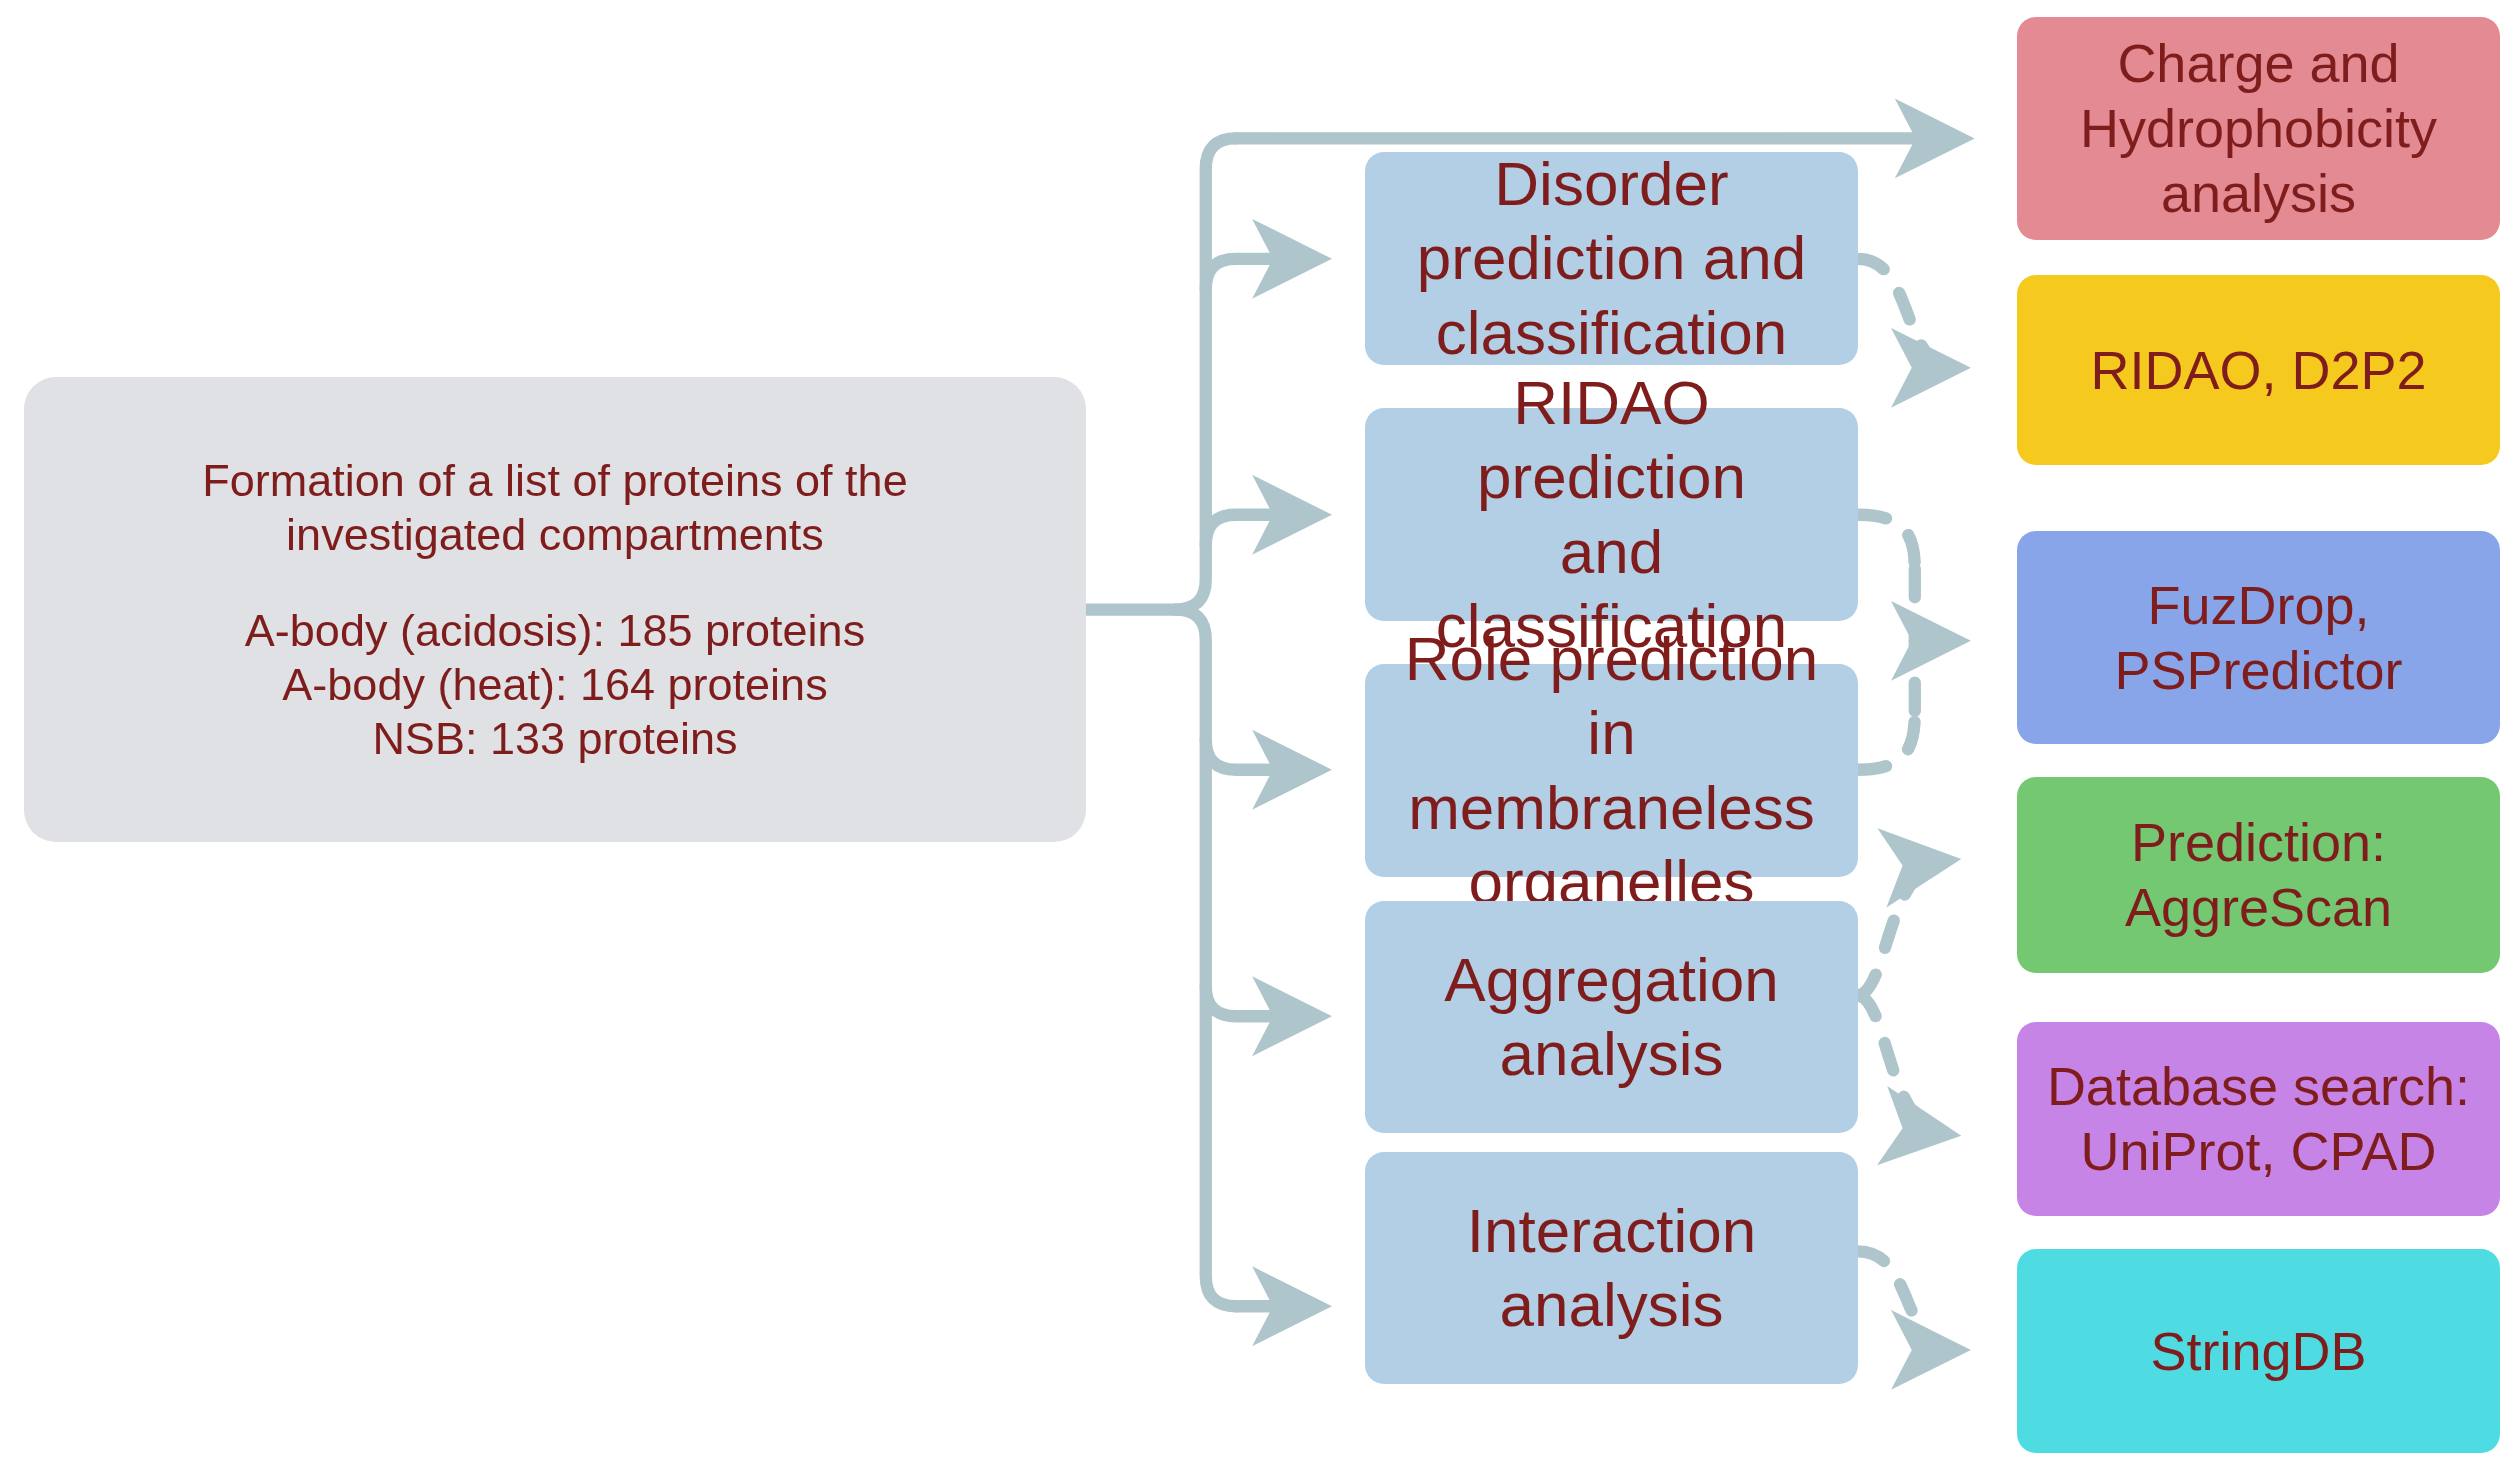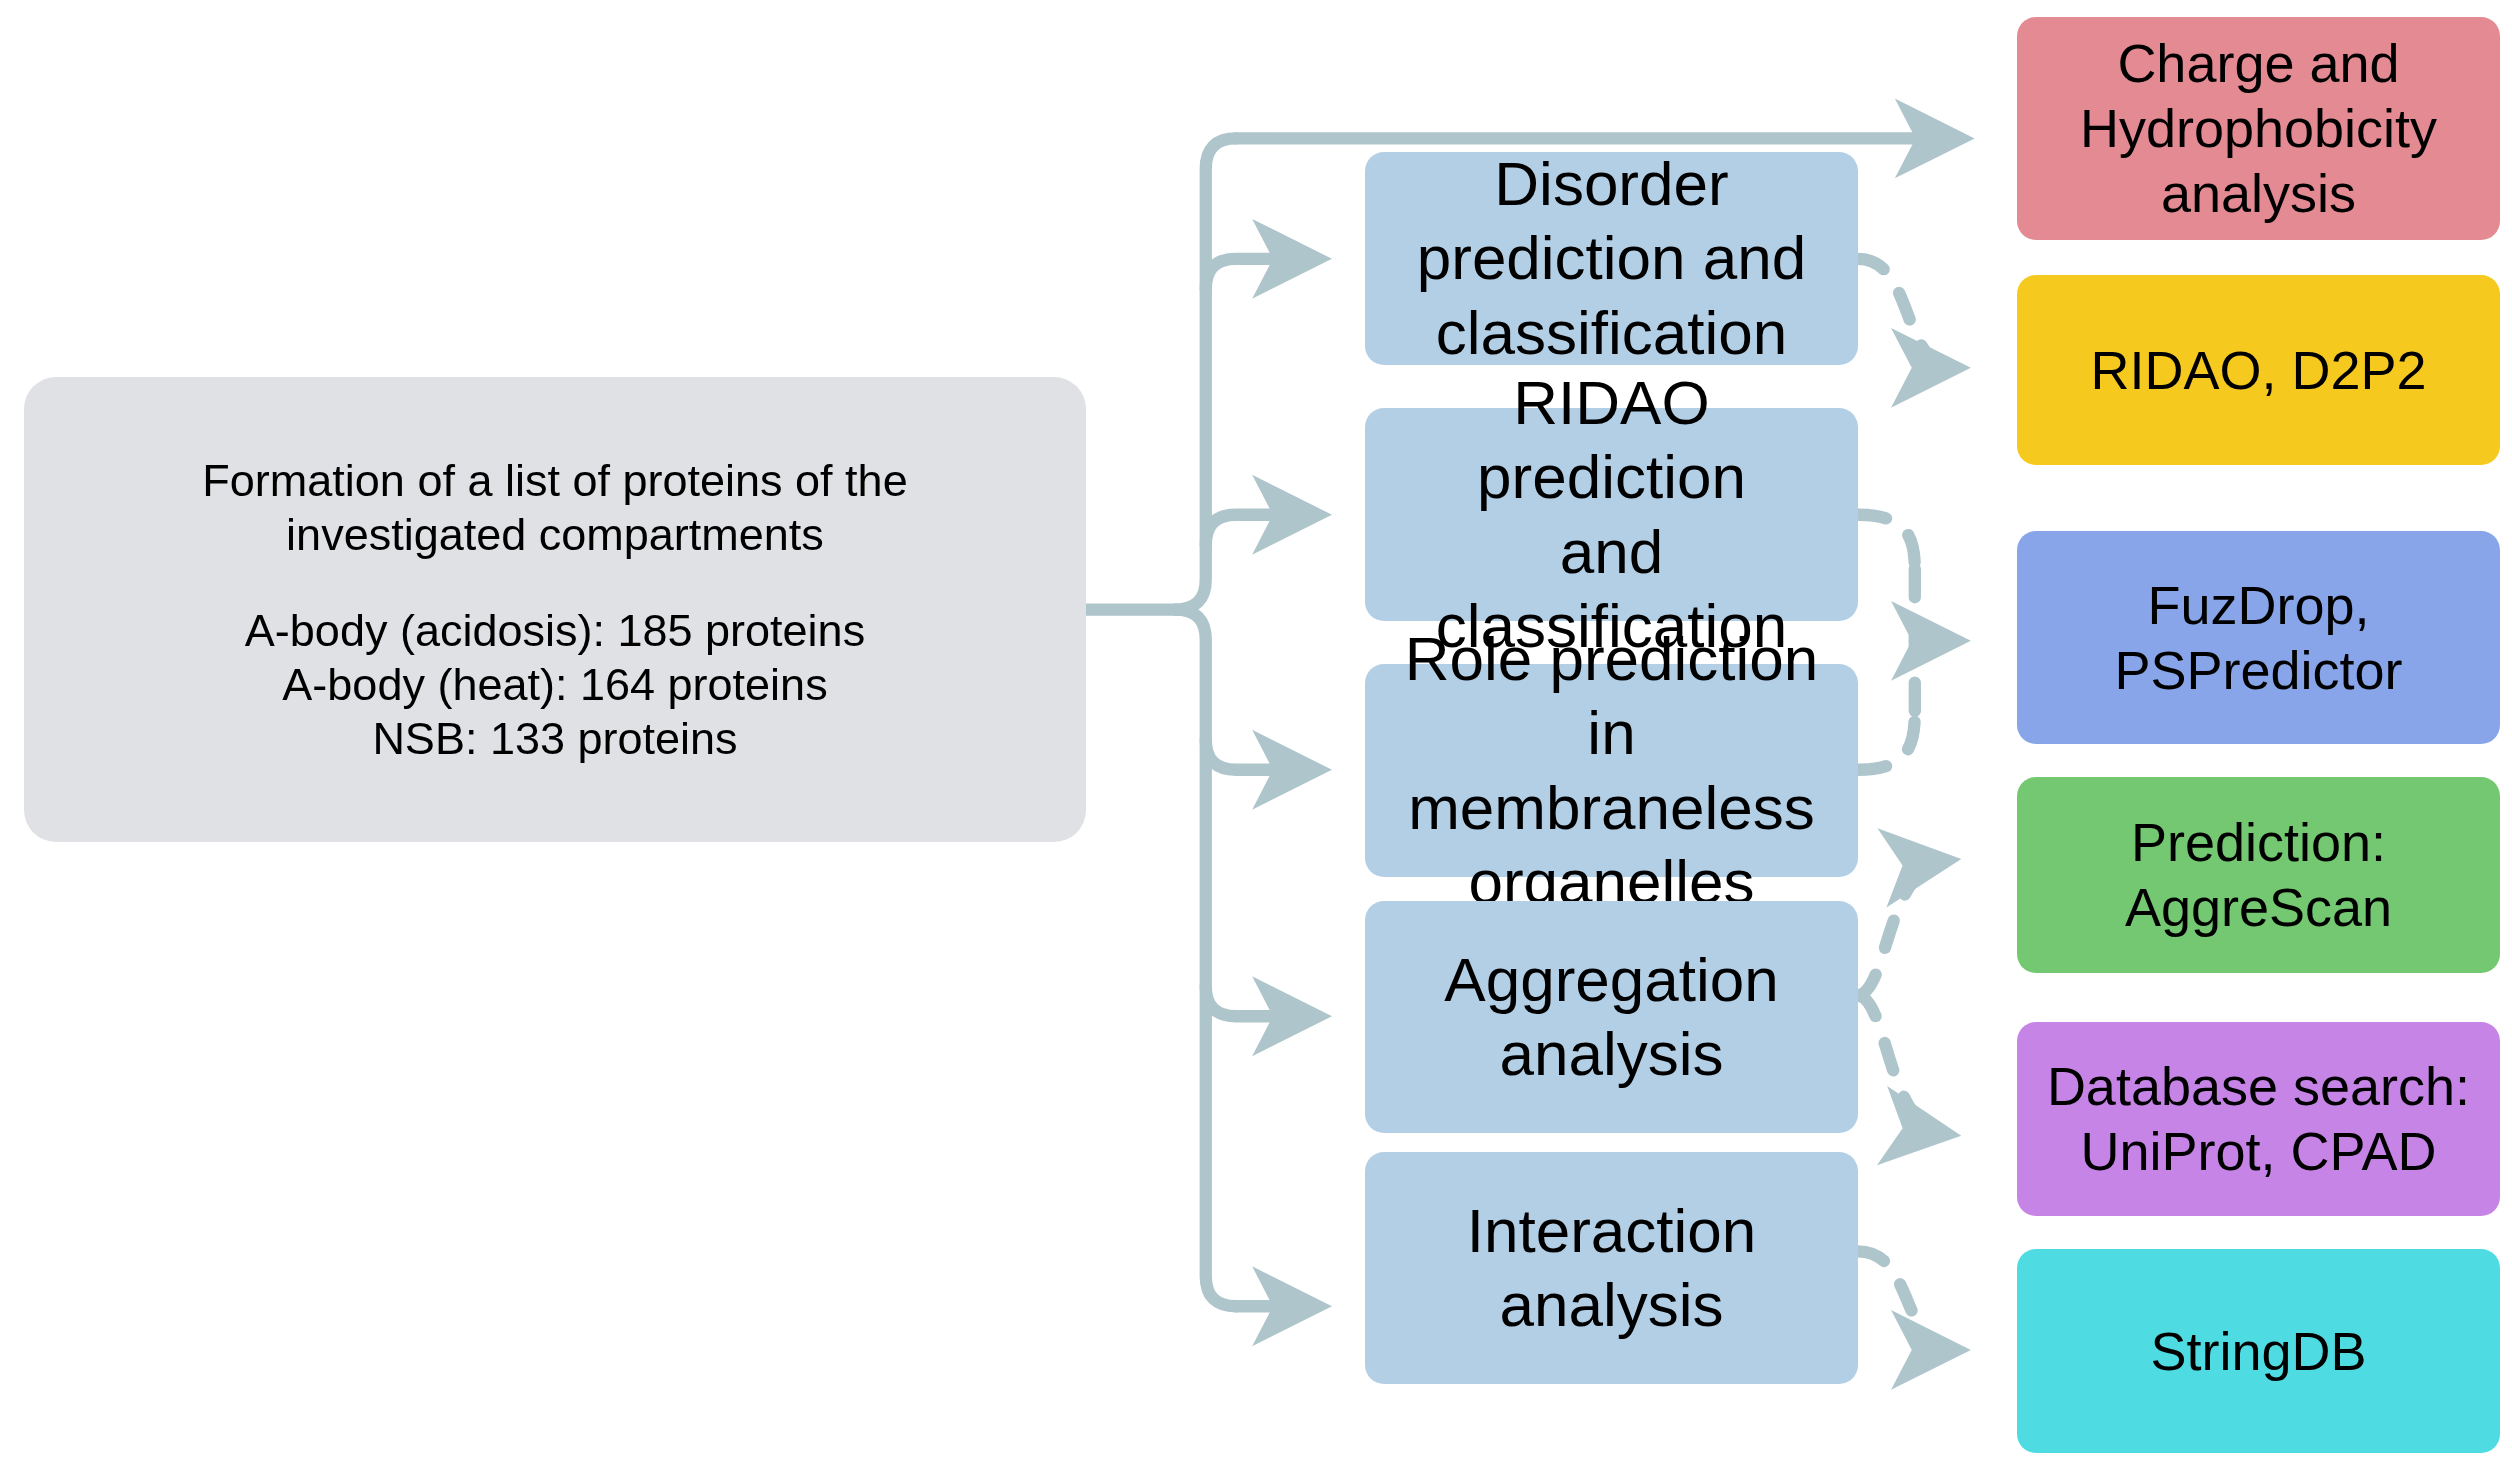--- a/index.html
+++ b/index.html
@@ -6,21 +6,21 @@
   body{width:2512px;height:1476px;position:relative;overflow:hidden;
        font-family:"Liberation Sans","DejaVu Sans",sans-serif;}
 
   #canvas{position:absolute;left:0;top:0;width:2512px;height:1476px;}
 
   .conn-layer{position:absolute;left:0;top:0;width:2512px;height:1476px;
               pointer-events:none;}
 
   .node{position:absolute;box-sizing:border-box;display:flex;
         align-items:center;justify-content:center;text-align:center;
-        color:#000000;}
+        color:#7f1d1d;}
 
   .node .lines{display:block;line-height:1.20;padding:0 13.3px;}
 
   
   .src{left:24px;top:377px;width:1062px;height:465px;
        background:#e0e1e4;border-radius:32px;
        font-size:45px;}
   .src .lines{padding:0 32px;}
   .src .gap{display:block;height:42px;}
 

